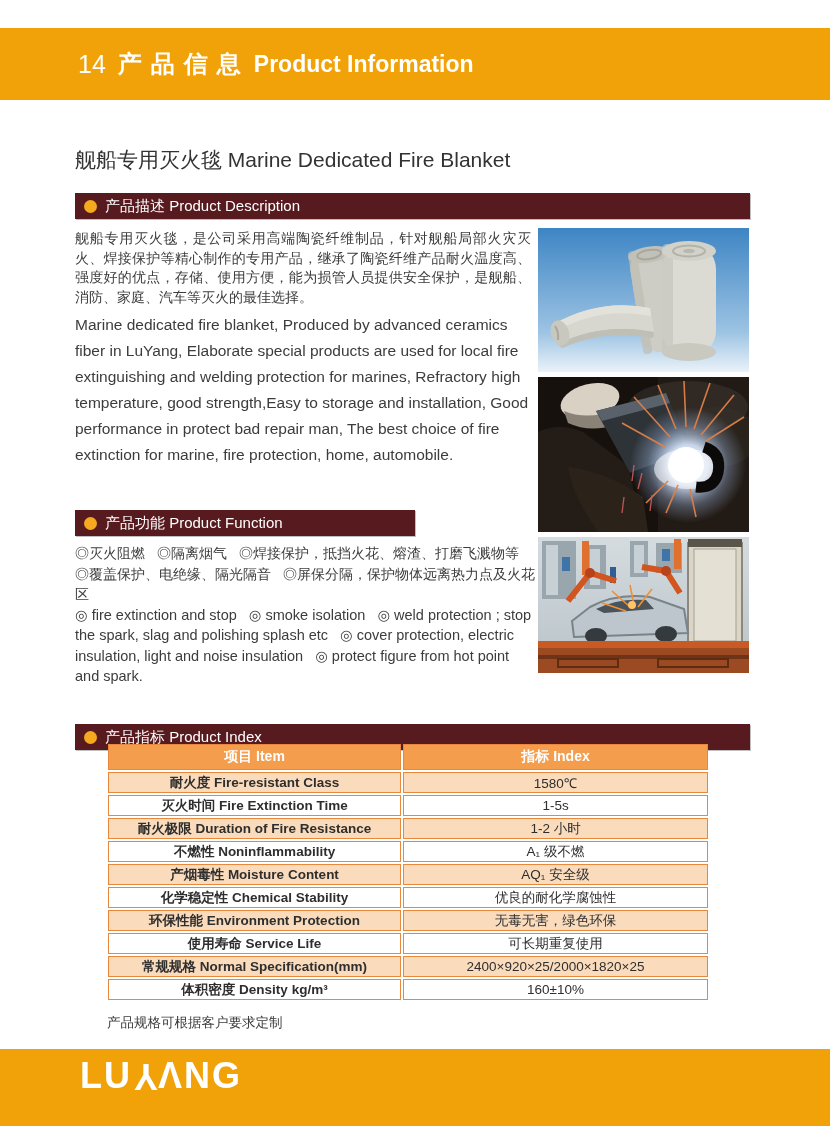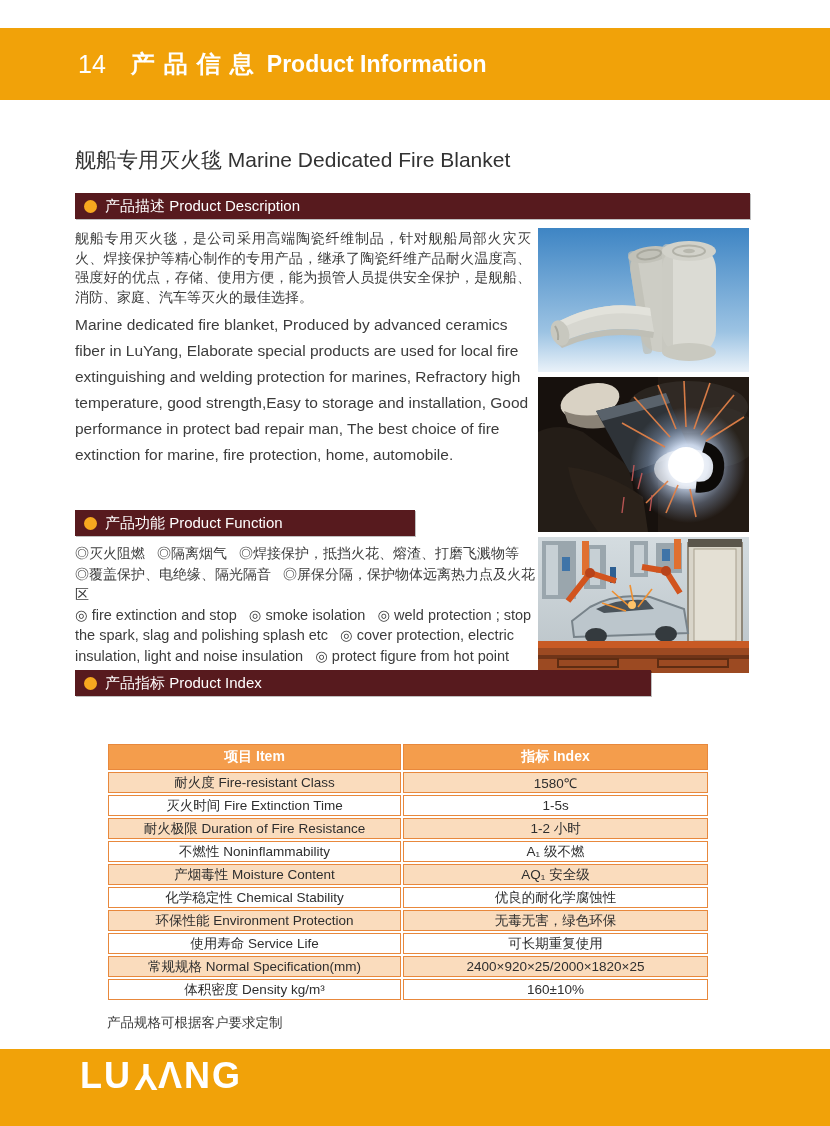--- a/index.html
+++ b/index.html
@@ -16,38 +16,38 @@
     width:830px;height:1126px;position:relative;background:#ffffff;
     font-family:"Liberation Sans", sans-serif;color:var(--body-text);
     overflow:hidden;
   }
   .banner{
     position:absolute;left:0;top:28px;width:830px;height:72px;
     background:var(--banner-orange);display:flex;align-items:center;
     padding-left:78px;box-sizing:border-box;color:#fff;
   }
   .banner .num{font-size:25px;font-weight:normal;margin-right:12px;}
-  .banner .zh{font-size:24px;font-weight:bold;letter-spacing:9px;margin-right:4px;margin-left:13px;}
+  .banner .zh{font-size:24px;font-weight:bold;letter-spacing:9px;margin-right:4px;}
   .banner .en{font-size:23px;font-weight:bold;}
   .product-title{
     position:absolute;left:75px;top:146px;font-size:21px;color:#333;font-weight:normal;
   }
   .section-bar{
     position:absolute;height:26px;background:var(--section-maroon);
     display:flex;align-items:center;padding-left:9px;box-sizing:border-box;
     box-shadow:1px 1px 0 rgba(0,0,0,0.25);
   }
   .section-bar .dot{
     width:13px;height:13px;border-radius:50%;background:var(--bullet-orange);
     margin-right:8px;flex:0 0 auto;
   }
   .section-bar .label{color:#fff;font-weight:normal;font-size:15px;white-space:nowrap;}
   #desc-bar{left:75px;top:193px;width:675px;}
   #func-bar{left:75px;top:510px;width:340px;}
-  #index-bar{left:75px;top:670px;width:576px;}
+  #index-bar{left:75px;top:724px;width:675px;}
   .desc-zh{
     position:absolute;left:75px;top:229px;width:456px;
     font-size:14px;line-height:19.5px;text-align:justify;
   }
   .desc-en{
     position:absolute;left:75px;top:312px;width:466px;
     font-size:15.5px;line-height:25.9px;
   }
   .func-block{
     position:absolute;left:75px;top:543px;width:462px;
@@ -66,21 +66,21 @@
   }
   .spec-table th{
     background:var(--table-header-bg);color:#fff;font-size:14px;font-weight:bold;
     height:22px;border:1px solid var(--table-border);text-align:center;
   }
   .spec-table td{
     font-size:13.5px;color:#2e2e2e;height:19px;text-align:center;
     border:1px solid var(--table-border);background:#fff;padding:0 4px;
   }
   .spec-table tr.alt td{background:var(--row-peach);}
-  .spec-table td:first-child{width:49%;}
+  .spec-table td:first-child{width:49%;font-weight:bold;}
   .table-note{
     position:absolute;left:107px;top:1014px;font-size:13.5px;color:#3a3a3a;
   }
   .footer{
     position:absolute;left:0;top:1049px;width:830px;height:77px;
     background:var(--banner-orange);
   }
   .logo{
     position:absolute;left:80px;top:8px;color:#fff;font-weight:bold;
     font-size:36px;letter-spacing:2px;line-height:38px;

